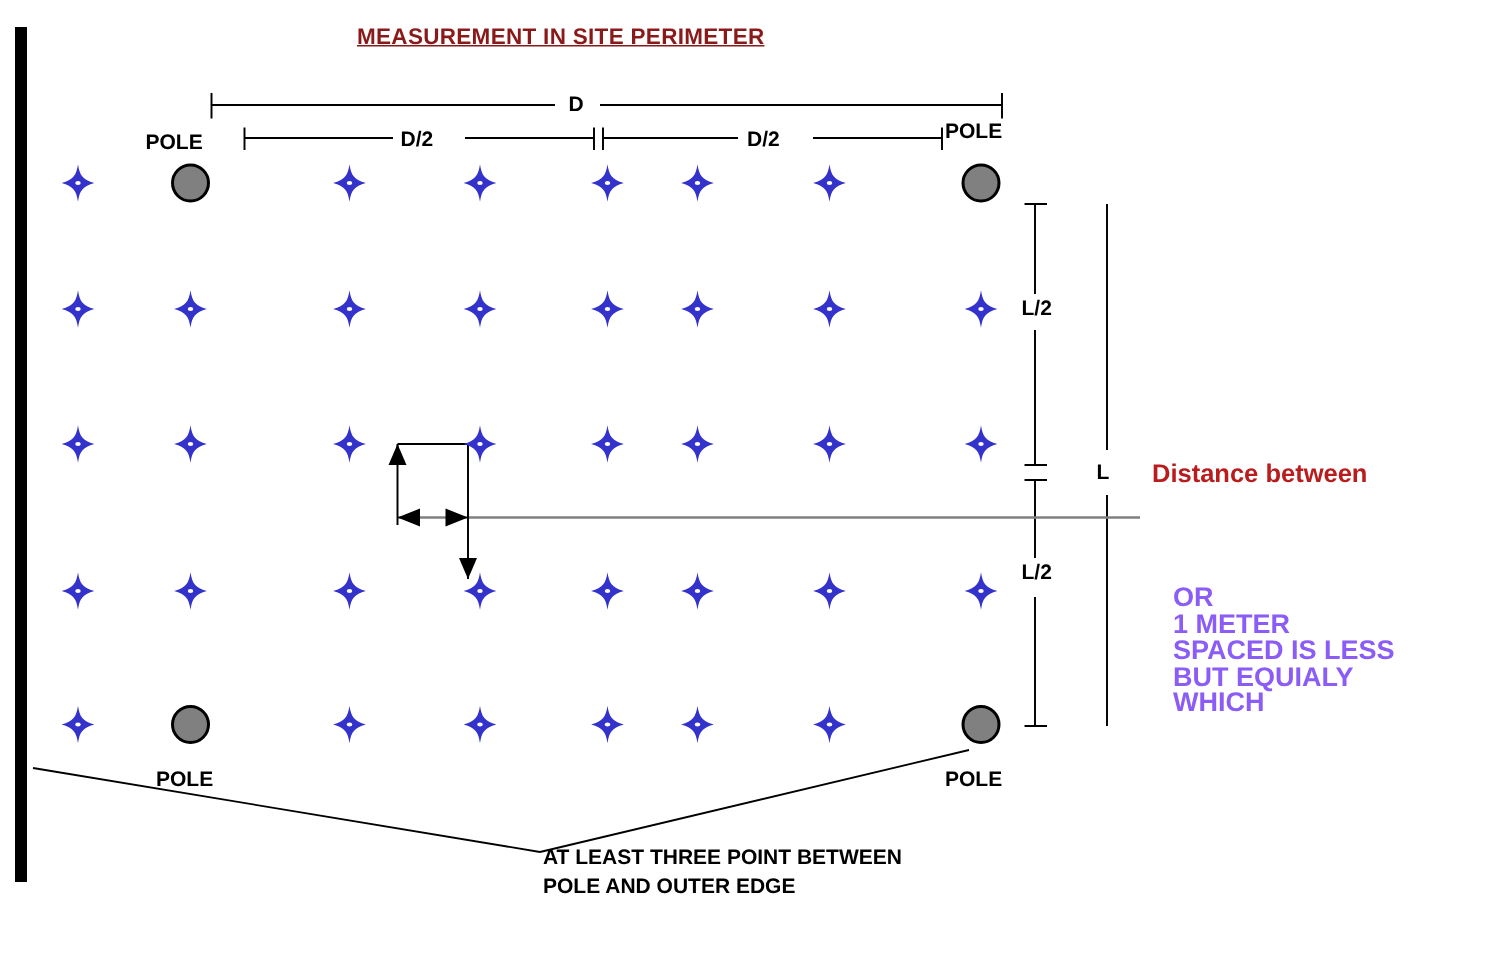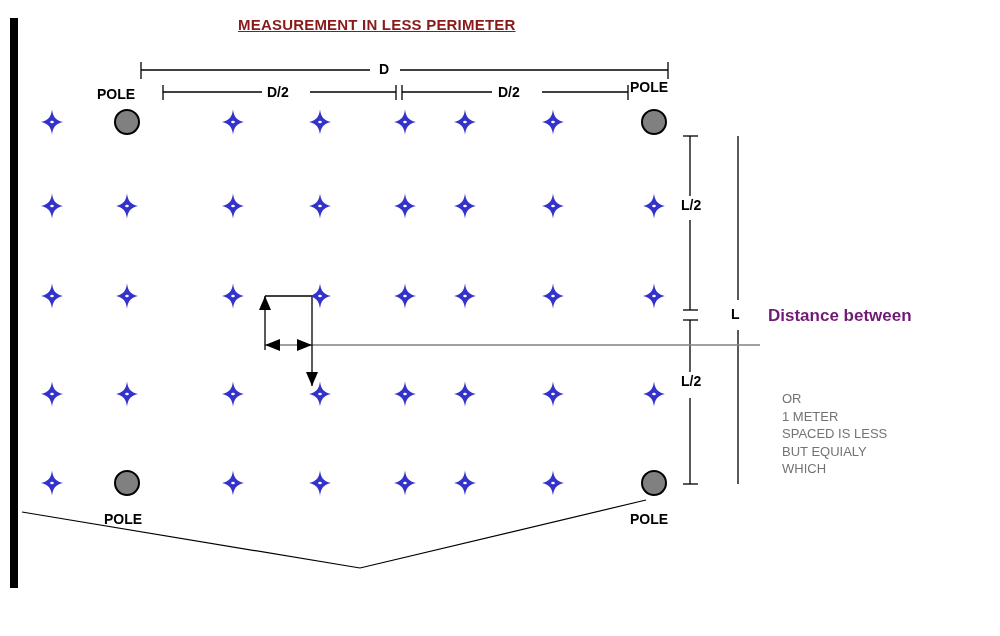--- a/index.html
+++ b/index.html
@@ -61,30 +61,30 @@
     position: absolute;
     font-size: 14px;
     font-weight: bold;
     color: #000000;
     white-space: nowrap;
   }
   .note {
     position: absolute;
     font-size: 17px;
     font-weight: bold;
-    color: #701a75;
+    color: #b91c1c;
     line-height: 22px;
     white-space: nowrap;
     text-align: center;
   }
   .note2 {
     position: absolute;
-    font-size: 13px;
-    font-weight: normal;
-    color: #737373;
+    font-size: 18px;
+    font-weight: bold;
+    color: #8b5cf6;
     line-height: 17.5px;
     white-space: nowrap;
   }
   .bottom-note {
     position: absolute;
     font-size: 14px;
     font-weight: bold;
     color: #000000;
     line-height: 19px;
     white-space: nowrap;
@@ -96,21 +96,21 @@
     width: 1000px;
     height: 636px;
     pointer-events: none;
   }
 </style>
 </head>
 <body>
 
 <div id="canvas">
 
-  <div class="title">MEASUREMENT IN LESS PERIMETER</div>
+  <div class="title">MEASUREMENT IN SITE PERIMETER</div>
 
   <div class="left-wall"></div>
 
   <svg class="overlay" viewBox="0 0 1000 636">
 
     <line x1="141" y1="70" x2="370" y2="70" stroke="#000" stroke-width="1.3"></line>
     <line x1="400" y1="70" x2="668" y2="70" stroke="#000" stroke-width="1.3"></line>
     <line x1="141" y1="62" x2="141" y2="79" stroke="#000" stroke-width="1.3"></line>
     <line x1="668" y1="62" x2="668" y2="79" stroke="#000" stroke-width="1.3"></line>
 
@@ -168,20 +168,24 @@
   </div>
 
   <div class="note2" style="left:782px; top:390px;">
     <div>OR</div>
     <div>1 METER</div>
     <div>SPACED IS LESS</div>
     <div>BUT EQUIALY</div>
     <div>WHICH</div>
   </div>
 
+  <div class="bottom-note" style="left:362px; top:562px;">
+    <div>AT LEAST THREE POINT BETWEEN</div>
+    <div>POLE AND OUTER EDGE</div>
+  </div>
 
   <div id="markers">
       <div class="star" style="left: 52px; top: 122px;">
         <svg viewBox="0 0 100 100" width="26" height="26">
           <path d="M50 2 C54 30 62 42 92 50 C62 58 54 70 50 98 C46 70 38 58 8 50 C38 42 46 30 50 2 Z" fill="#3333cc"></path>
           <ellipse cx="50" cy="50" rx="7" ry="5" fill="#ffffff"></ellipse>
         </svg>
       </div>
       <div class="pole" style="left: 127px; top: 122px;"></div>
       <div class="star" style="left: 233px; top: 122px;">

